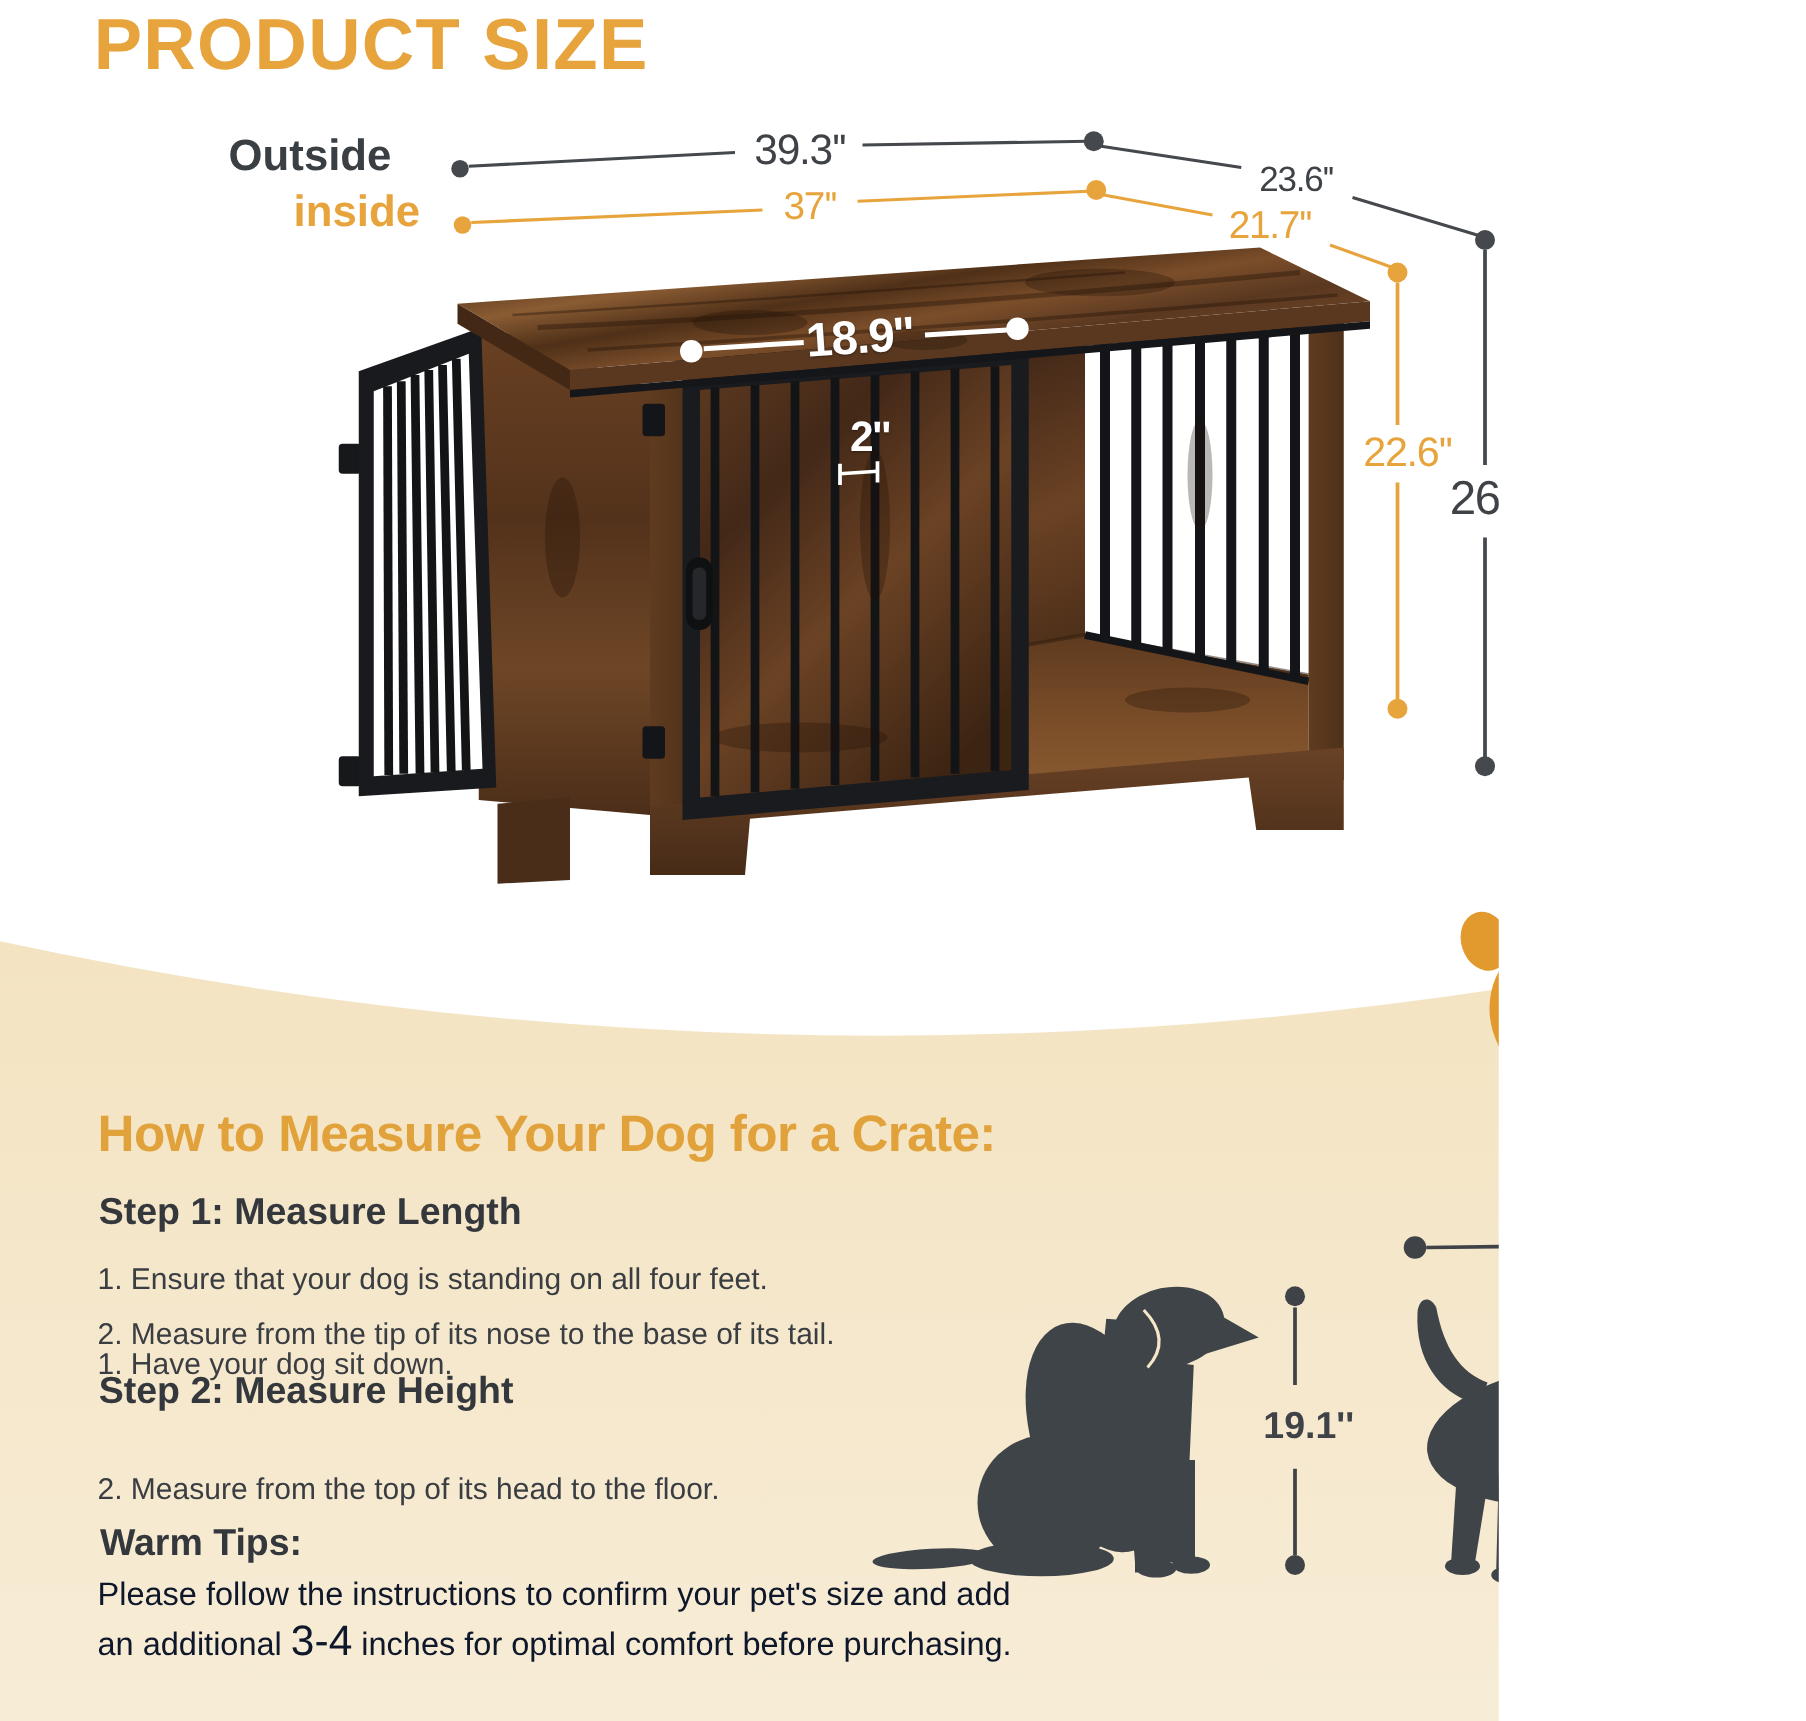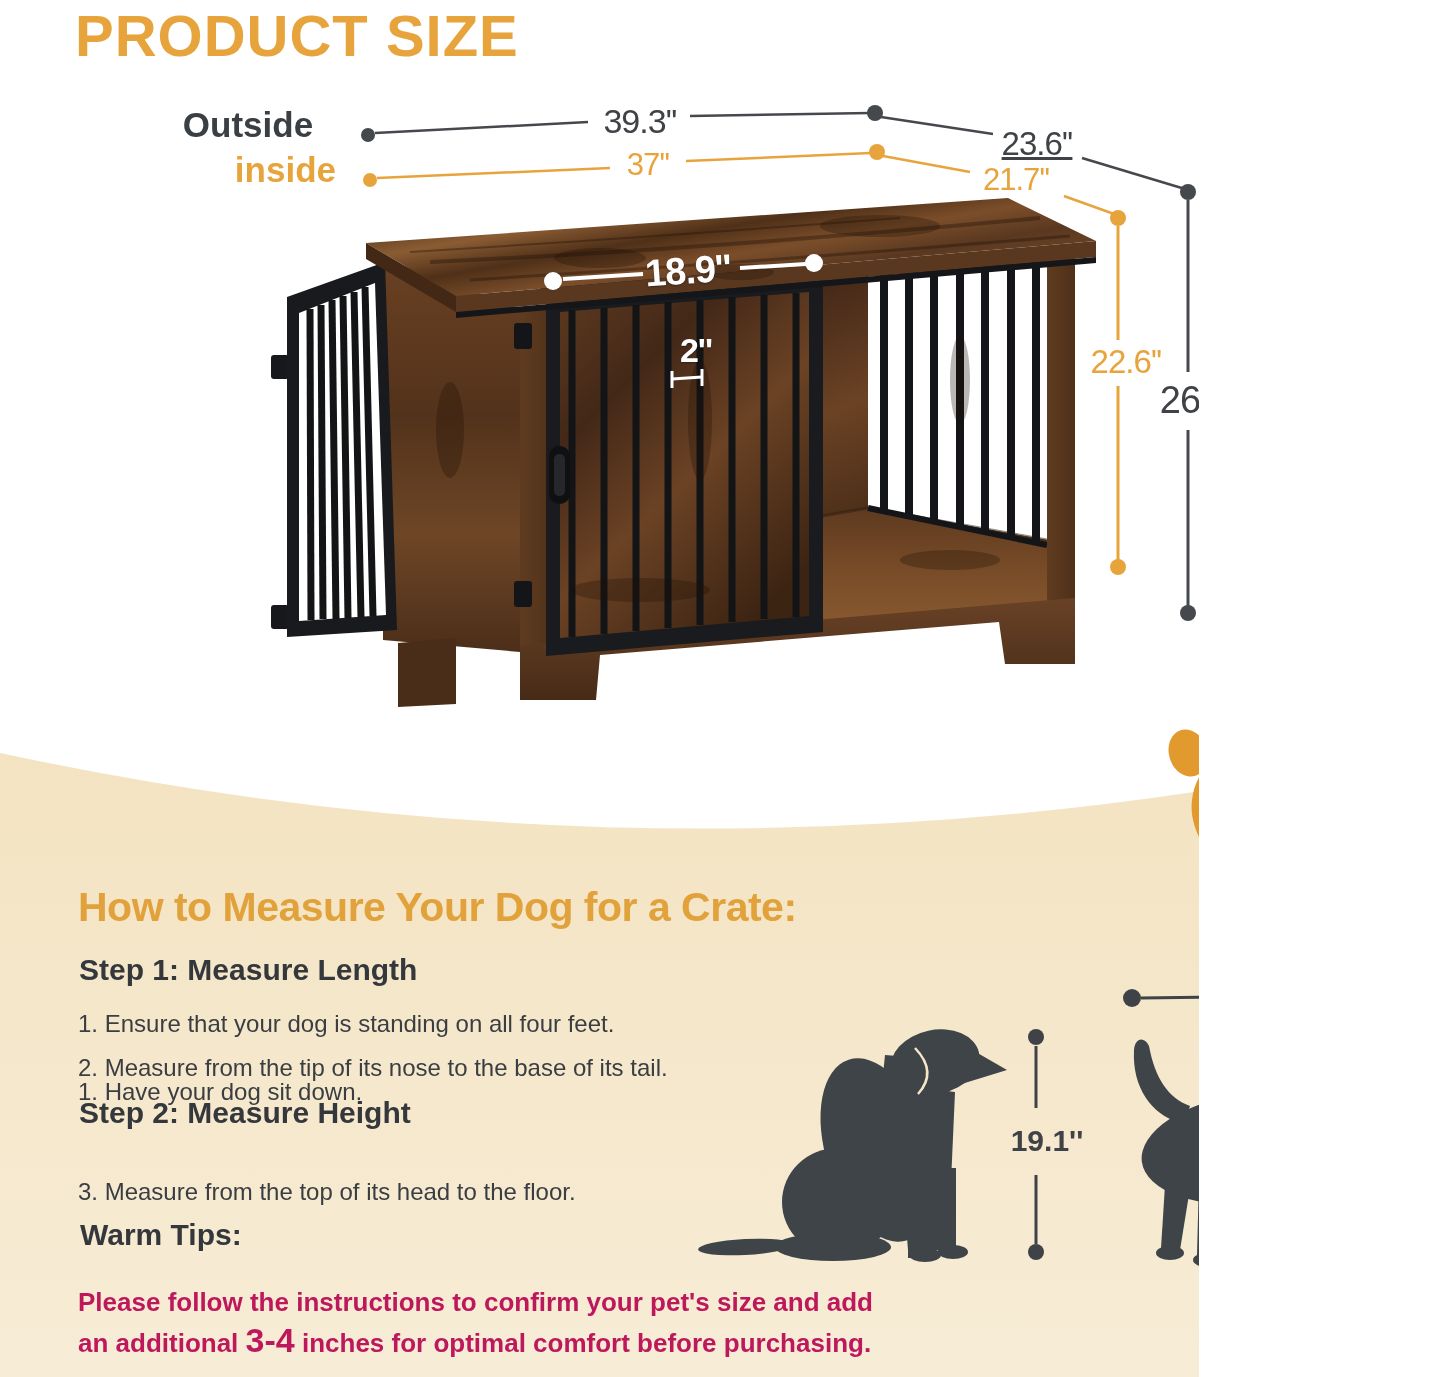--- a/index.html
+++ b/index.html
@@ -14,21 +14,21 @@
   .legend-in{left:150px;top:150px;width:186px;text-align:right;font-size:35px;font-weight:700;color:#E8A43C;}
   .dim{transform:translate(-50%,-50%);font-size:34px;font-weight:400;color:#3F4347;letter-spacing:-1px;}
   .dim.orange{color:#E8A43C;}
   .dim.white{color:#ffffff;font-weight:700;text-shadow:0 1px 2px rgba(0,0,0,.35);}
   .dim.bold{font-weight:700;letter-spacing:0;}
   .badge-70lb{transform:translate(-50%,-50%);font-size:37px;font-weight:800;color:#ffffff;letter-spacing:.5px;}
   .guide-heading{left:78px;top:884px;font-size:41px;font-weight:700;color:#E1A23C;letter-spacing:-.5px;}
   .step-title{font-size:30px;font-weight:700;color:#34383C;}
   .step-item{font-size:24px;font-weight:400;color:#3A3E42;text-align:center;}
   .tips-title{left:80px;top:1218px;font-size:30px;font-weight:600;color:#34383C;}
-  .tips-line{font-size:26px;font-weight:700;color:#be185d;margin-top:27px;}
+  .tips-line{font-size:26px;font-weight:400;color:#0f172a;}
   .tips-line .em{font-size:34px;}
 </style>
 </head>
 <body>
 
 <div class="canvas">
 
   <svg class="scene" viewBox="0 0 1445 1377">
     <defs>
       <linearGradient id="gTop" x1="0" y1="0" x2="0.9" y2="0.7">
@@ -256,38 +256,38 @@
     </g>
   </svg>
 
   <div class="lbl page-title">PRODUCT SIZE</div>
 
   <div class="lbl legend-out">Outside</div>
   <div class="lbl legend-in">inside</div>
 
   <div class="lbl dim" style="left:640px;top:121px;">39.3''</div>
   <div class="lbl dim orange" style="left:648px;top:165px;font-size:31px;">37''</div>
-  <div class="lbl dim" style="left:1037px;top:144px;font-size:33px;text-decoration:underline;">23.6''</div>
+  <div class="lbl dim" style="left:1037px;top:144px;font-size:28px;">23.6''</div>
   <div class="lbl dim orange" style="left:1016px;top:180px;font-size:31px;">21.7''</div>
   <div class="lbl dim white" style="left:688px;top:271px;font-size:38px;transform:translate(-50%,-50%) rotate(-4deg);">18.9''</div>
   <div class="lbl dim white" style="left:696px;top:350px;font-size:34px;">2''</div>
   <div class="lbl dim orange" style="left:1126px;top:362px;font-size:33px;">22.6''</div>
   <div class="lbl dim" style="left:1201px;top:400px;font-size:38px;">26.8''</div>
 
   <div class="lbl badge-70lb" style="left:1263px;top:822px;">70LB</div>
 
   <div class="lbl guide-heading">How to Measure Your Dog for a Crate:</div>
 
   <div class="lbl step-title" style="left:79px;top:953px;">Step 1: Measure Length</div>
   <div class="lbl step-item" style="left:78px;top:1010px;">1. Ensure that your dog is standing on all four feet.</div>
   <div class="lbl step-item" style="left:78px;top:1054px;">2. Measure from the tip of its nose to the base of its tail.</div>
 
   <div class="lbl step-title" style="left:79px;top:1096px;">Step 2: Measure Height</div>
   <div class="lbl step-item" style="left:78px;top:1078px;">1. Have your dog sit down.</div>
-  <div class="lbl step-item" style="left:78px;top:1178px;">3. Measure from the top of its head to the floor.</div>
+  <div class="lbl step-item" style="left:78px;top:1178px;">2. Measure from the top of its head to the floor.</div>
 
   <div class="lbl tips-title">Warm Tips:</div>
   <div class="lbl tips-line" style="left:78px;top:1260px;">Please follow the instructions to confirm your pet's size and add</div>
   <div class="lbl tips-line" style="left:78px;top:1294px;">
     <span>an additional </span><span class="em">3-4</span><span> inches for optimal comfort before purchasing.</span>
   </div>
 
   <div class="lbl dim bold" style="left:1047px;top:1141px;font-size:30px;">19.1''</div>
   <div class="lbl dim bold" style="left:1275px;top:997px;font-size:31px;">33.5''</div>
 

